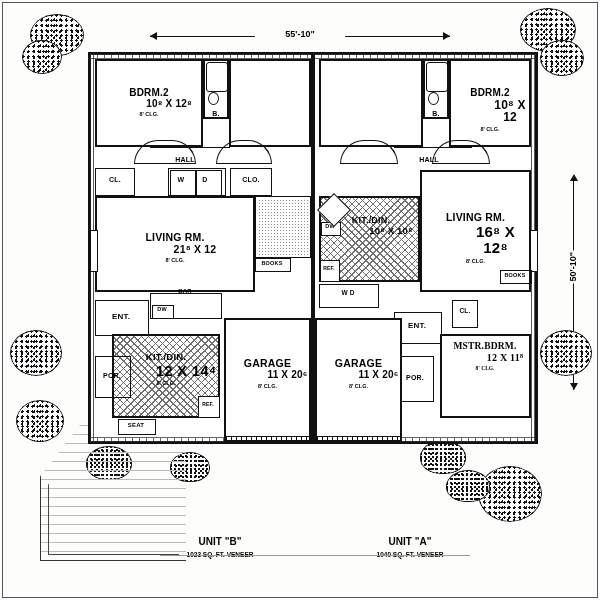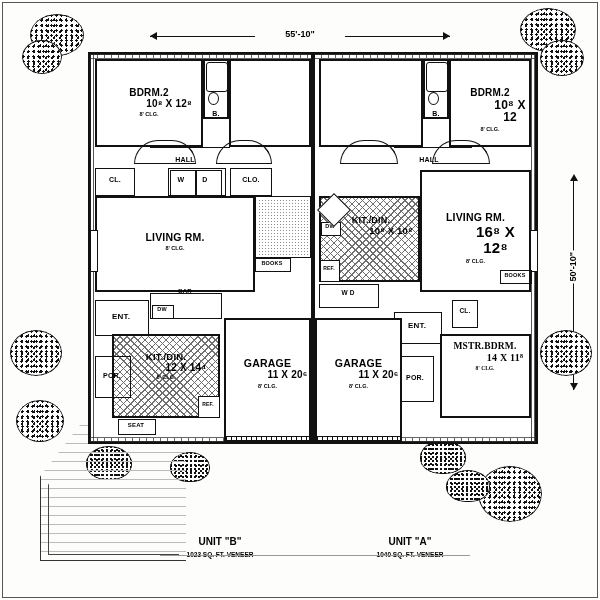--- a/index.html
+++ b/index.html
@@ -117,20 +117,21 @@
   <div class="lbl" style="left:196px;top:176px;width:18px;font-size:7px;">D</div>
   <div class="abs" style="left:170px;top:170px;width:24px;height:24px;border:1px solid #111;"></div>
   <div class="abs" style="left:196px;top:170px;width:24px;height:24px;border:1px solid #111;"></div>
 
   <div class="abs" style="left:134px;top:140px;width:60px;height:22px;border:1px solid #111;border-radius:30px 30px 0 0;"></div>
   <div class="abs" style="left:216px;top:140px;width:54px;height:22px;border:1px solid #111;border-radius:28px 28px 0 0;"></div>
 
   <div class="room" style="left:95px;top:196px;width:160px;height:96px;"></div>
   <div class="lbl" style="left:100px;top:232px;width:150px;font-size:10.5px;">
     <span class="l1">LIVING RM.</span>
+    <span class="l2" style="font-size:10.5px;margin-top:1px;">21⁸ X 12</span>
     <span class="clg" style="font-size:5.5px;margin-top:3px;">8' CLG.</span>
   </div>
 
   <div class="abs" style="left:90px;top:230px;width:6px;height:40px;background:#fff;border:1px solid #111;"></div>
 
   <div class="abs" style="left:255px;top:258px;width:34px;height:12px;border:1px solid #111;"></div>
   <div class="lbl" style="left:255px;top:261px;width:34px;font-size:5.5px;">BOOKS</div>
 
   <div class="room" style="left:255px;top:196px;width:56px;height:62px;border-width:1px;"></div>
   <div class="abs dots" style="left:258px;top:199px;width:50px;height:56px;opacity:.6;"></div>
@@ -140,21 +141,21 @@
   <div class="abs" style="left:152px;top:305px;width:20px;height:12px;border:1px solid #111;"></div>
   <div class="lbl" style="left:152px;top:307px;width:20px;font-size:5.5px;">DW</div>
 
   <div class="abs" style="left:95px;top:300px;width:52px;height:34px;border:1px solid #111;"></div>
   <div class="lbl" style="left:96px;top:313px;width:50px;font-size:8px;">ENT.</div>
 
   <div class="room" style="left:112px;top:334px;width:108px;height:84px;"></div>
   <div class="abs hatch-diag" style="left:114px;top:336px;width:104px;height:80px;opacity:.6;"></div>
   <div class="lbl" style="left:114px;top:352px;width:104px;font-size:9.5px;">
     <span class="l1">KIT./DIN.</span>
-    <span class="l2" style="font-size:10px;margin-top:1px;">12 X 14⁴</span>
+    <span class="l2" style="font-size:15px;margin-top:1px;">12 X 14⁴</span>
     <span class="clg" style="font-size:5.5px;margin-top:2px;">8' CLG.</span>
   </div>
   <div class="abs" style="left:198px;top:396px;width:20px;height:20px;border:1px solid #111;background:#fff;"></div>
   <div class="lbl" style="left:198px;top:402px;width:20px;font-size:5px;">REF.</div>
 
   <div class="abs" style="left:95px;top:356px;width:34px;height:40px;border:1px solid #111;"></div>
   <div class="lbl" style="left:95px;top:372px;width:34px;font-size:7px;">POR.</div>
 
   <div class="abs" style="left:118px;top:419px;width:36px;height:14px;border:1px solid #111;"></div>
   <div class="lbl" style="left:118px;top:422px;width:36px;font-size:6px;">SEAT</div>
@@ -217,21 +218,21 @@
 
   <div class="abs" style="left:394px;top:312px;width:46px;height:30px;border:1px solid #111;"></div>
   <div class="lbl" style="left:394px;top:322px;width:46px;font-size:8px;">ENT.</div>
 
   <div class="abs" style="left:398px;top:356px;width:34px;height:44px;border:1px solid #111;"></div>
   <div class="lbl" style="left:398px;top:374px;width:34px;font-size:7px;">POR.</div>
 
   <div class="room" style="left:440px;top:334px;width:91px;height:84px;"></div>
   <div class="lbl" style="left:441px;top:342px;width:88px;font-size:9.5px;font-family:Liberation Serif, serif;">
     <span class="l1">MSTR.BDRM.</span>
-    <span class="l2" style="font-size:10px;margin-top:1px;">14 X 11⁸</span>
+    <span class="l2" style="font-size:10px;margin-top:1px;">12 X 11⁸</span>
     <span class="clg" style="font-size:5.5px;margin-top:3px;">8' CLG.</span>
   </div>
 
   <div class="room" style="left:315px;top:318px;width:87px;height:124px;"></div>
   <div class="lbl" style="left:317px;top:358px;width:83px;font-size:10.5px;">
     <span class="l1">GARAGE</span>
     <span class="l2" style="font-size:10px;margin-top:1px;">11 X 20⁶</span>
     <span class="clg" style="font-size:5.5px;margin-top:3px;">8' CLG.</span>
   </div>
   <div class="abs" style="left:317px;top:436px;width:83px;height:6px;background:repeating-linear-gradient(90deg,#111 0 1px,transparent 1px 5px);border-top:1px solid #111;"></div>

